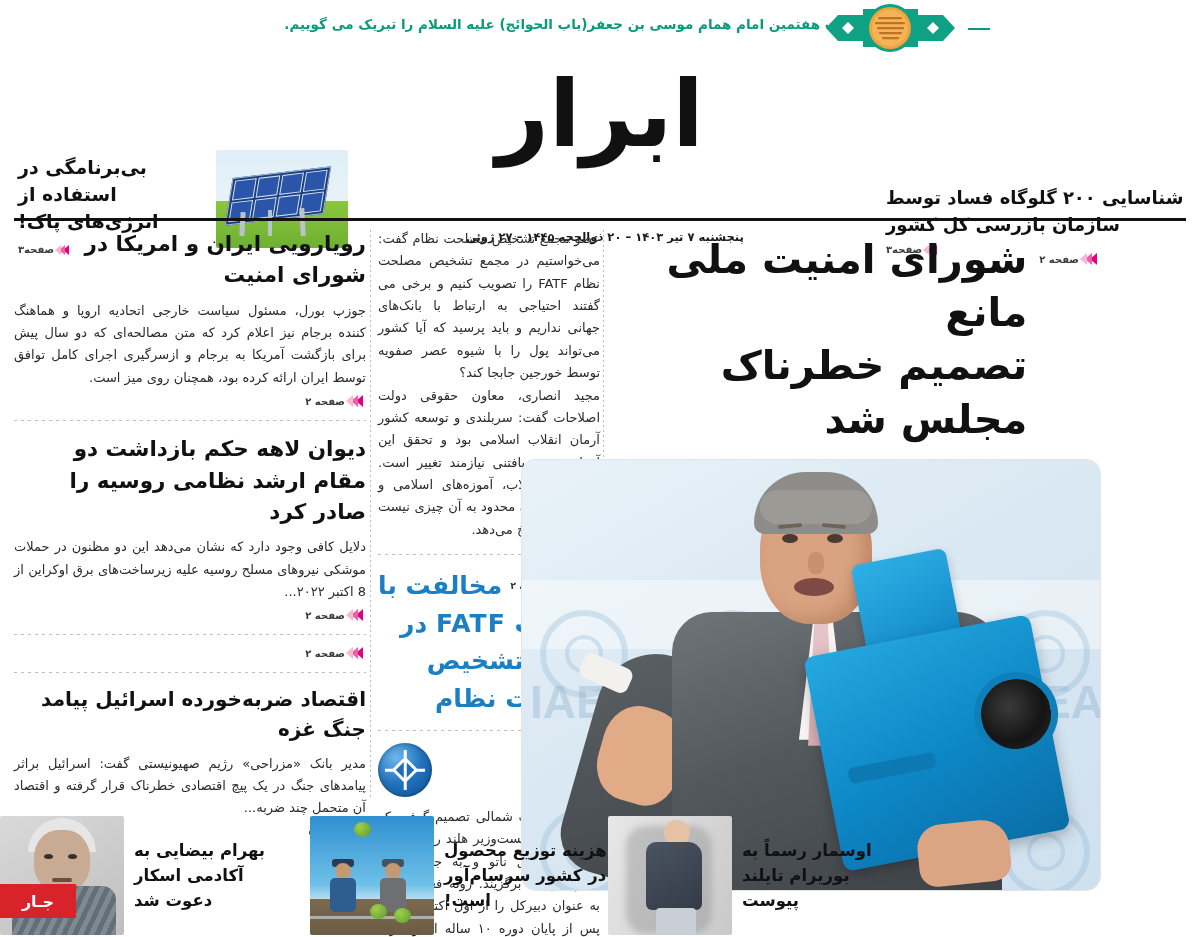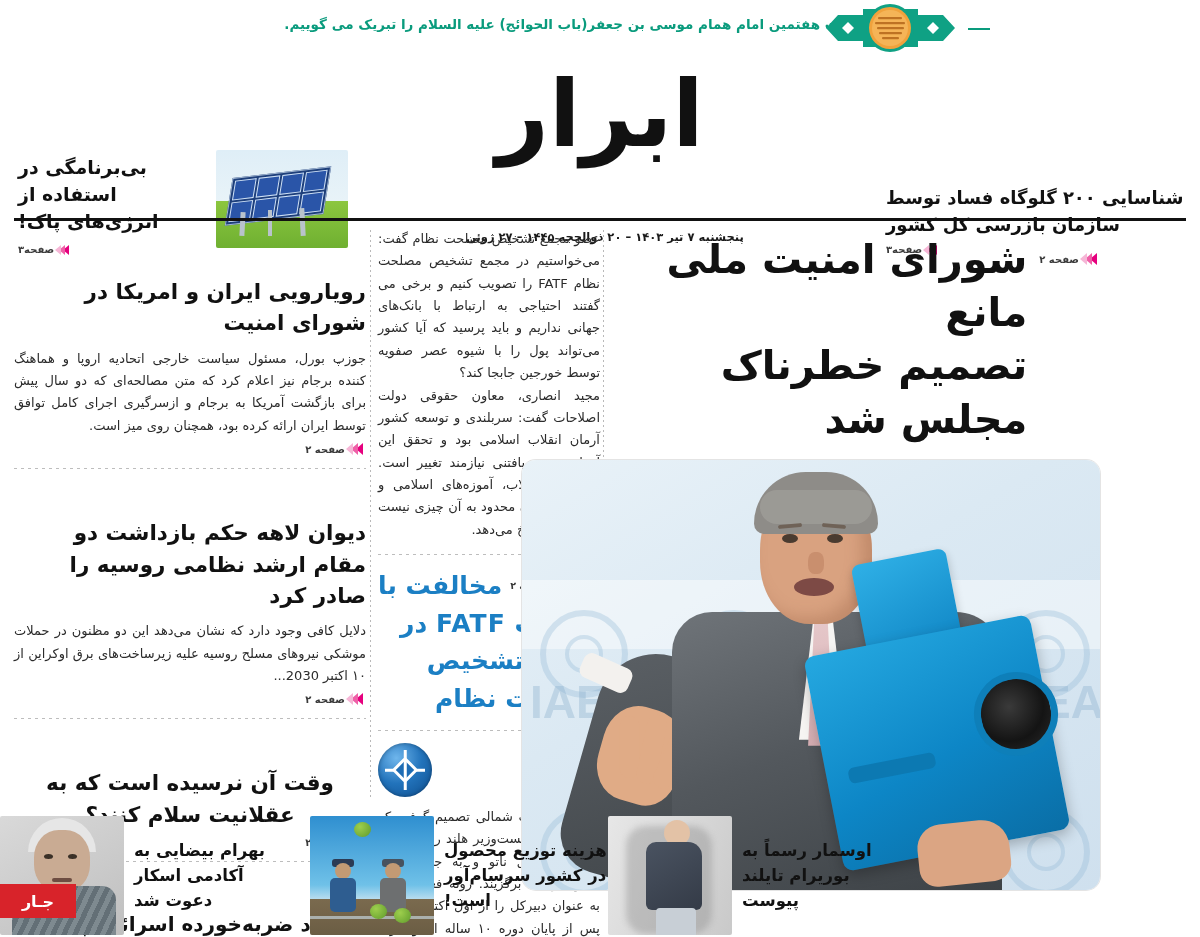--- a/index.html
+++ b/index.html
@@ -111,21 +111,20 @@
   .vdiv {
     position: absolute; top: 230px; width: 1px; height: 570px;
     background: repeating-linear-gradient(#b9b9b9 0 2px, transparent 2px 5px);
   }
   .vdiv.v1 { left: 370px; }
   .vdiv.v2 { left: 603px; }
 
   .hl {
     font-weight: bold; color: #111; direction: rtl; text-align: right;
     line-height: 1.46;
-    margin-top: 48px;
   }
   .hl-lg { font-size: 21.5px; }
   .hl-md { font-size: 20px; }
   .body-txt {
     font-size: 13px; color: #2b2b2b; line-height: 1.72; text-align: justify;
     direction: rtl; margin-top: 9px;
   }
   .ref-row { margin-top: 6px; display: flex; justify-content: flex-start; }
   .sep-dots {
     height: 1px; margin: 13px 0 12px 0;
@@ -434,37 +433,36 @@
             </span>
         <span>صفحه ۲</span>
           </span>
         </div>
     </div>
 
     <div class="sep-dots"></div>
 
     <div>
       <div class="hl hl-lg">دیوان لاهه حکم بازداشت دو مقام ارشد نظامی روسیه را صادر کرد</div>
-      <div class="body-txt">دلایل کافی وجود دارد که نشان می‌دهد این دو مظنون در حملات موشکی نیروهای مسلح روسیه علیه زیرساخت‌های برق اوکراین از ۱۰ اکتبر 2030...</div>
+      <div class="body-txt">دلایل کافی وجود دارد که نشان می‌دهد این دو مظنون در حملات موشکی نیروهای مسلح روسیه علیه زیرساخت‌های برق اوکراین از 8 اکتبر ۲۰۲۲...</div>
       <div class="ref-row">
           <span class="pgref">
         <span class="chev">
               <i></i>
               <i></i>
               <i></i>
             </span>
         <span>صفحه ۲</span>
           </span>
         </div>
     </div>
 
     <div class="sep-dots"></div>
 
     <div>
-      <div class="hl hl-lg" style="text-align:center;">وقت آن نرسیده است که به عقلانیت سلام کنند؟</div>
       <div class="ref-row">
           <span class="pgref">
         <span class="chev">
               <i></i>
               <i></i>
               <i></i>
             </span>
         <span>صفحه ۲</span>
           </span>
         </div>

